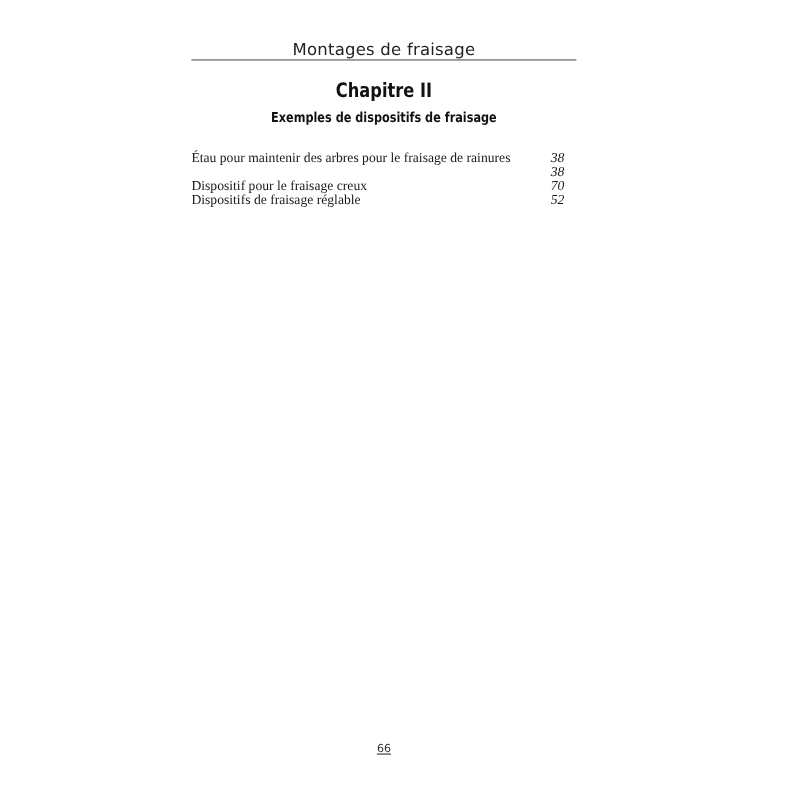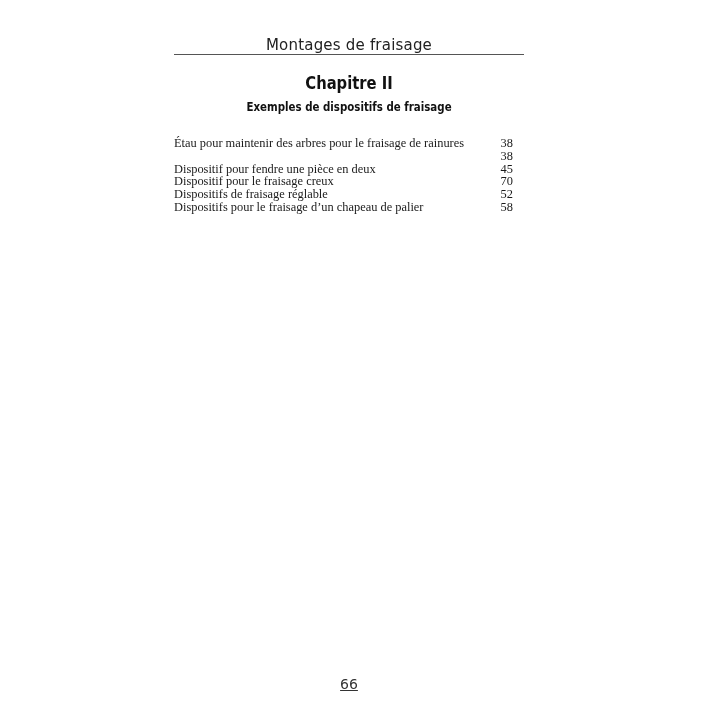--- a/index.html
+++ b/index.html
@@ -89,29 +89,30 @@
       content: "........................................................................................................................................................................";
       letter-spacing: 0.6px;
       position: absolute;
       left: 0;
       bottom: 0;
       white-space: nowrap;
     }
     .toc-page {
       flex: 0 0 auto;
       text-align: right;
+      font-style: italic;
     }
     .folio {
       position: absolute;
       left: 174px;
       width: 350px;
       top: 676px;
       text-align: center;
       font-family: "DejaVu Sans", sans-serif;
-      font-size: 14px;
+      font-size: 10px;
       color: #333;
       text-decoration: underline;
     }
   </style>
 </head>
 <body>
 
 <div class="running-head">Montages de fraisage</div>
 <div class="head-rule"></div>
 
@@ -122,34 +123,24 @@
   <div class="toc-row">
     <span class="toc-label">Étau pour maintenir des arbres pour le fraisage de rainures</span>
     <span class="toc-leader"></span>
     <span class="toc-page">38</span>
   </div>
   <div class="toc-row">
     <span class="toc-leader"></span>
     <span class="toc-page">38</span>
   </div>
   <div class="toc-row">
-    <span class="toc-label">Dispositif pour fendre une pièce en deux</span>
-    <span class="toc-leader"></span>
-    <span class="toc-page">45</span>
-  </div>
-  <div class="toc-row">
     <span class="toc-label">Dispositif pour le fraisage creux</span>
     <span class="toc-leader"></span>
     <span class="toc-page">70</span>
   </div>
   <div class="toc-row">
     <span class="toc-label">Dispositifs de fraisage réglable</span>
     <span class="toc-leader"></span>
     <span class="toc-page">52</span>
   </div>
-  <div class="toc-row">
-    <span class="toc-label">Dispositifs pour le fraisage d’un chapeau de palier </span>
-    <span class="toc-leader"></span>
-    <span class="toc-page">58</span>
-  </div>
 </div>
 
 <div class="folio">66</div>
 
 </body></html>

